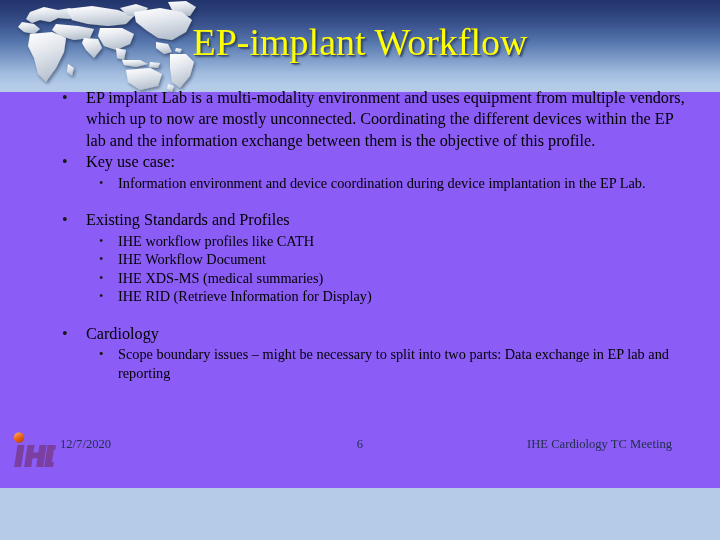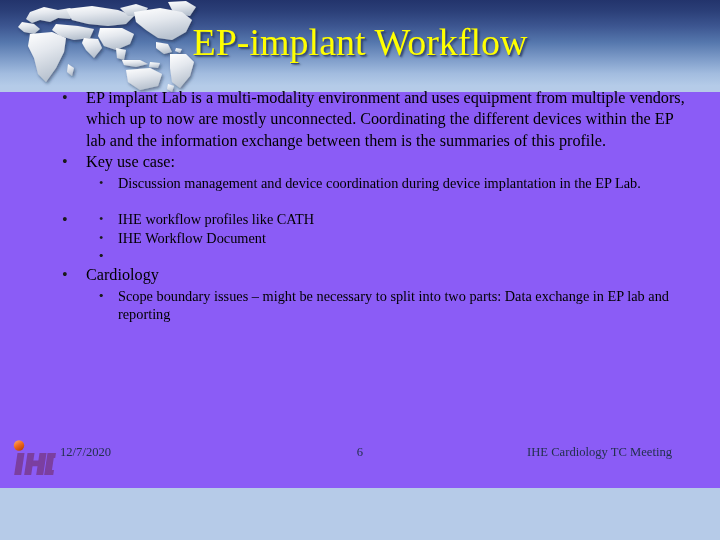--- a/index.html
+++ b/index.html
@@ -128,21 +128,21 @@
   .gap-after-para  { margin-bottom: 22px; }
   .gap-after-head  { margin-bottom: 7px; }
   .gap-after-block { margin-bottom: 18px; }
   .sub-wrap-a { margin-left: 85px; }
   .sub-wrap-b { margin-left: 85px; }
 
   
   .footer {
     position: absolute;
     left: 0;
-    bottom: 8px;
+    bottom: 16px;
     width: 720px;
     height: 46px;
   }
   .footer-date {
     position: absolute;
     left: 60px;
     top: 11px;
     font-size: 12.6px;
     color: #22304d;
     font-family: "Liberation Serif", "DejaVu Serif", serif;
@@ -236,56 +236,59 @@
   </svg>
 
   <div class="slide-title">EP-implant Workflow</div>
 
   <div class="body-area">
 
     <ul class="lvl1">
 
       <li class="b1 gap-after-para">
         <span class="bullet">•</span>
-        <span>EP implant Lab is a multi-modality environment and uses equipment from multiple vendors, which up to now are mostly unconnected. Coordinating the different devices within the EP lab and the information exchange between them is the summaries of this profile.</span>
+        <span>EP implant Lab is a multi-modality environment and uses equipment from multiple vendors, which up to now are mostly unconnected. Coordinating the different devices within the EP lab and the information exchange between them is the objective of this profile.</span>
       </li>
 
       <li class="b1 gap-after-head">
         <span class="bullet">•</span>
         <span>Key use case:</span>
       </li>
 
       <li class="grp gap-after-block sub-wrap-a">
         <ul class="lvl2">
           <li class="b2">
             <span class="bullet">•</span>
-            <span>Discussion management and device coordination during device implantation in the EP Lab.</span>
+            <span>Information environment and device coordination during device implantation in the EP Lab.</span>
           </li>
         </ul>
       </li>
 
       <li class="b1">
         <span class="bullet">•</span>
+        <span>Existing Standards and Profiles</span>
       </li>
 
       <li class="grp gap-after-block sub-wrap-b">
         <ul class="lvl2">
           <li class="b2">
             <span class="bullet">•</span>
             <span>IHE workflow profiles like CATH</span>
           </li>
           <li class="b2">
             <span class="bullet">•</span>
             <span>IHE Workflow Document</span>
           </li>
           <li class="b2">
             <span class="bullet">•</span>
-          </li>
-          <li class="b2">
-            <span class="bullet">•</span>
+            <span>IHE XDS-MS (medical summaries)</span>
+          </li>
+          <li class="b2">
+            <span class="bullet">•</span>
+            <span>IHE RID (Retrieve Information for Display)</span>
           </li>
         </ul>
       </li>
 
       <li class="b1">
         <span class="bullet">•</span>
         <span>Cardiology</span>
       </li>
 
       <li class="grp sub-wrap-b">

